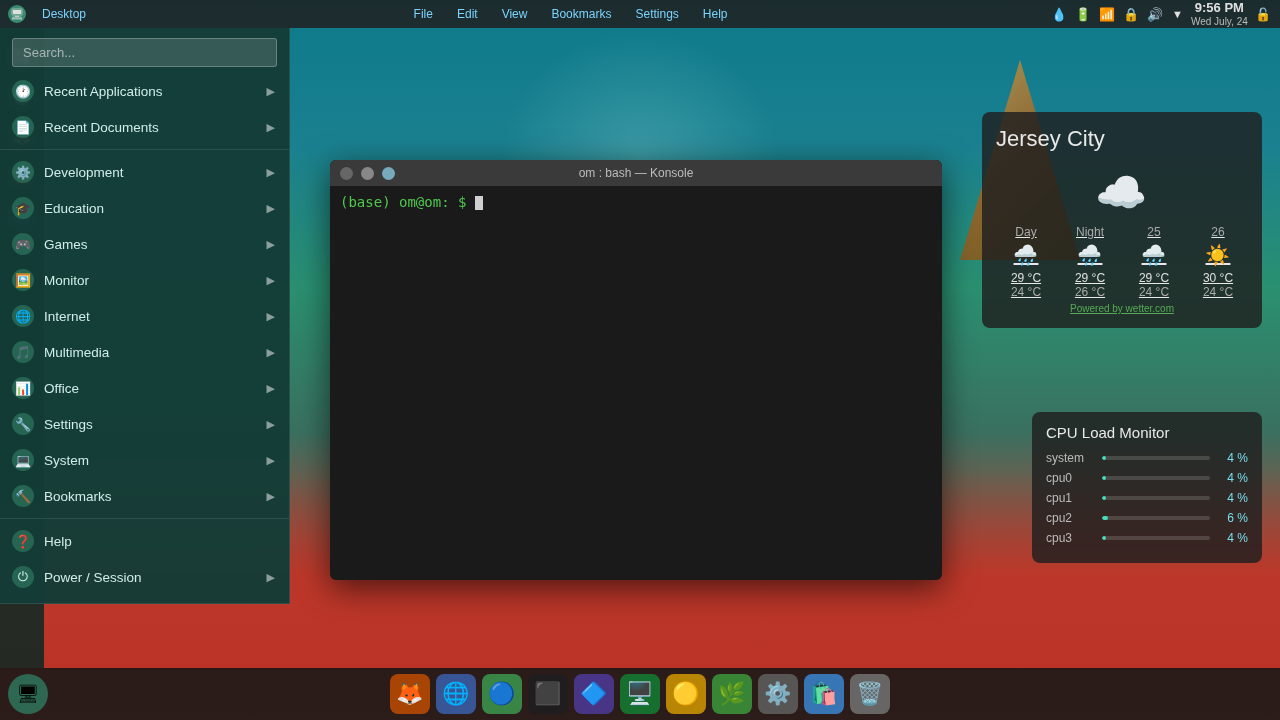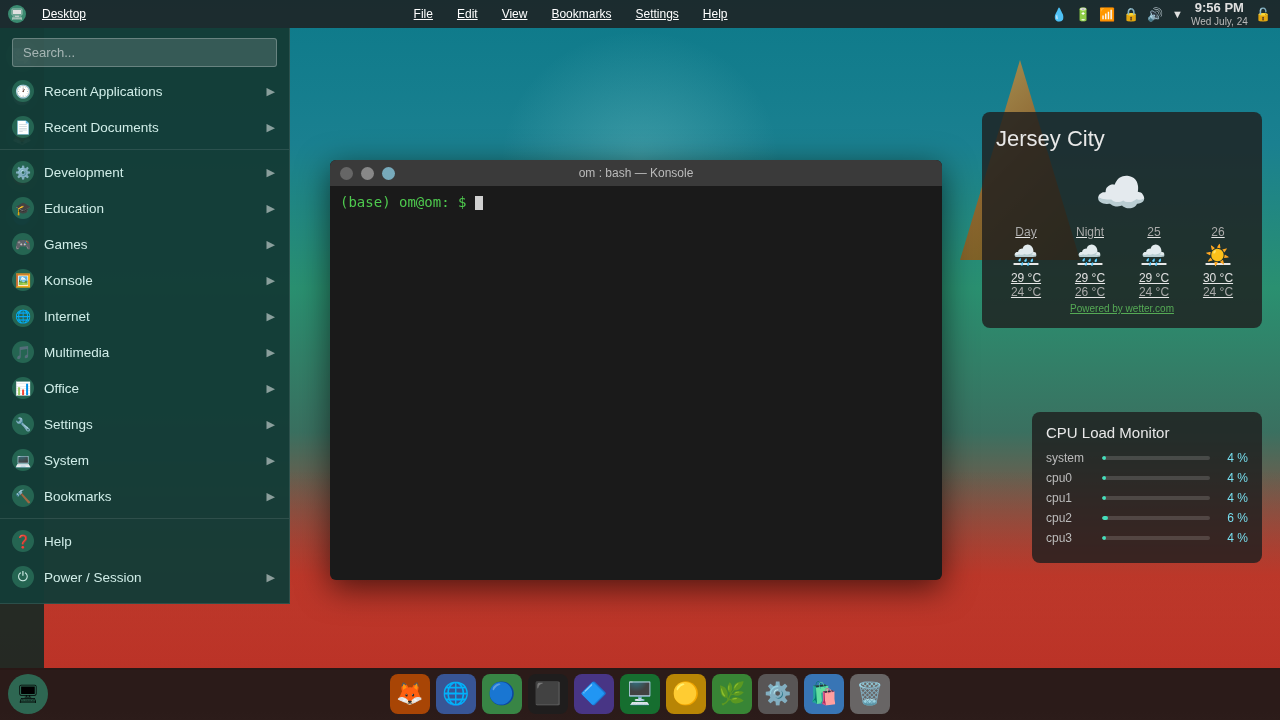--- a/index.html
+++ b/index.html
@@ -62,22 +62,21 @@
       border-radius: 50%;
       display: inline-flex;
       align-items: center;
       justify-content: center;
       font-size: 11px;
     }
 
     .topbar-menu-item {
       cursor: pointer;
       padding: 2px 4px;
-      color: #ffffff;
-      text-decoration: underline;
+      color: #7dd3fc;
     }
 
     #clock-area {
       text-align: center;
       line-height: 1.2;
     }
 
     
     #app-menu {
       position: absolute;
@@ -472,21 +471,21 @@
     <div class="menu-item-left">
       <div class="menu-icon" style="background:rgba(80,200,150,0.3);">🎮</div>
       <span>Games</span>
     </div>
     <span class="chevron-right">▶</span>
   </div>
 
   <div class="menu-item">
     <div class="menu-item-left">
       <div class="menu-icon" style="background:rgba(80,200,150,0.3);">🖼️</div>
-      <span>Konsole</span>
+      <span>Monitor</span>
     </div>
     <span class="chevron-right">▶</span>
   </div>
 
   <div class="menu-item">
     <div class="menu-item-left">
       <div class="menu-icon" style="background:rgba(80,200,150,0.3);">🌐</div>
       <span>Internet</span>
     </div>
     <span class="chevron-right">▶</span>

